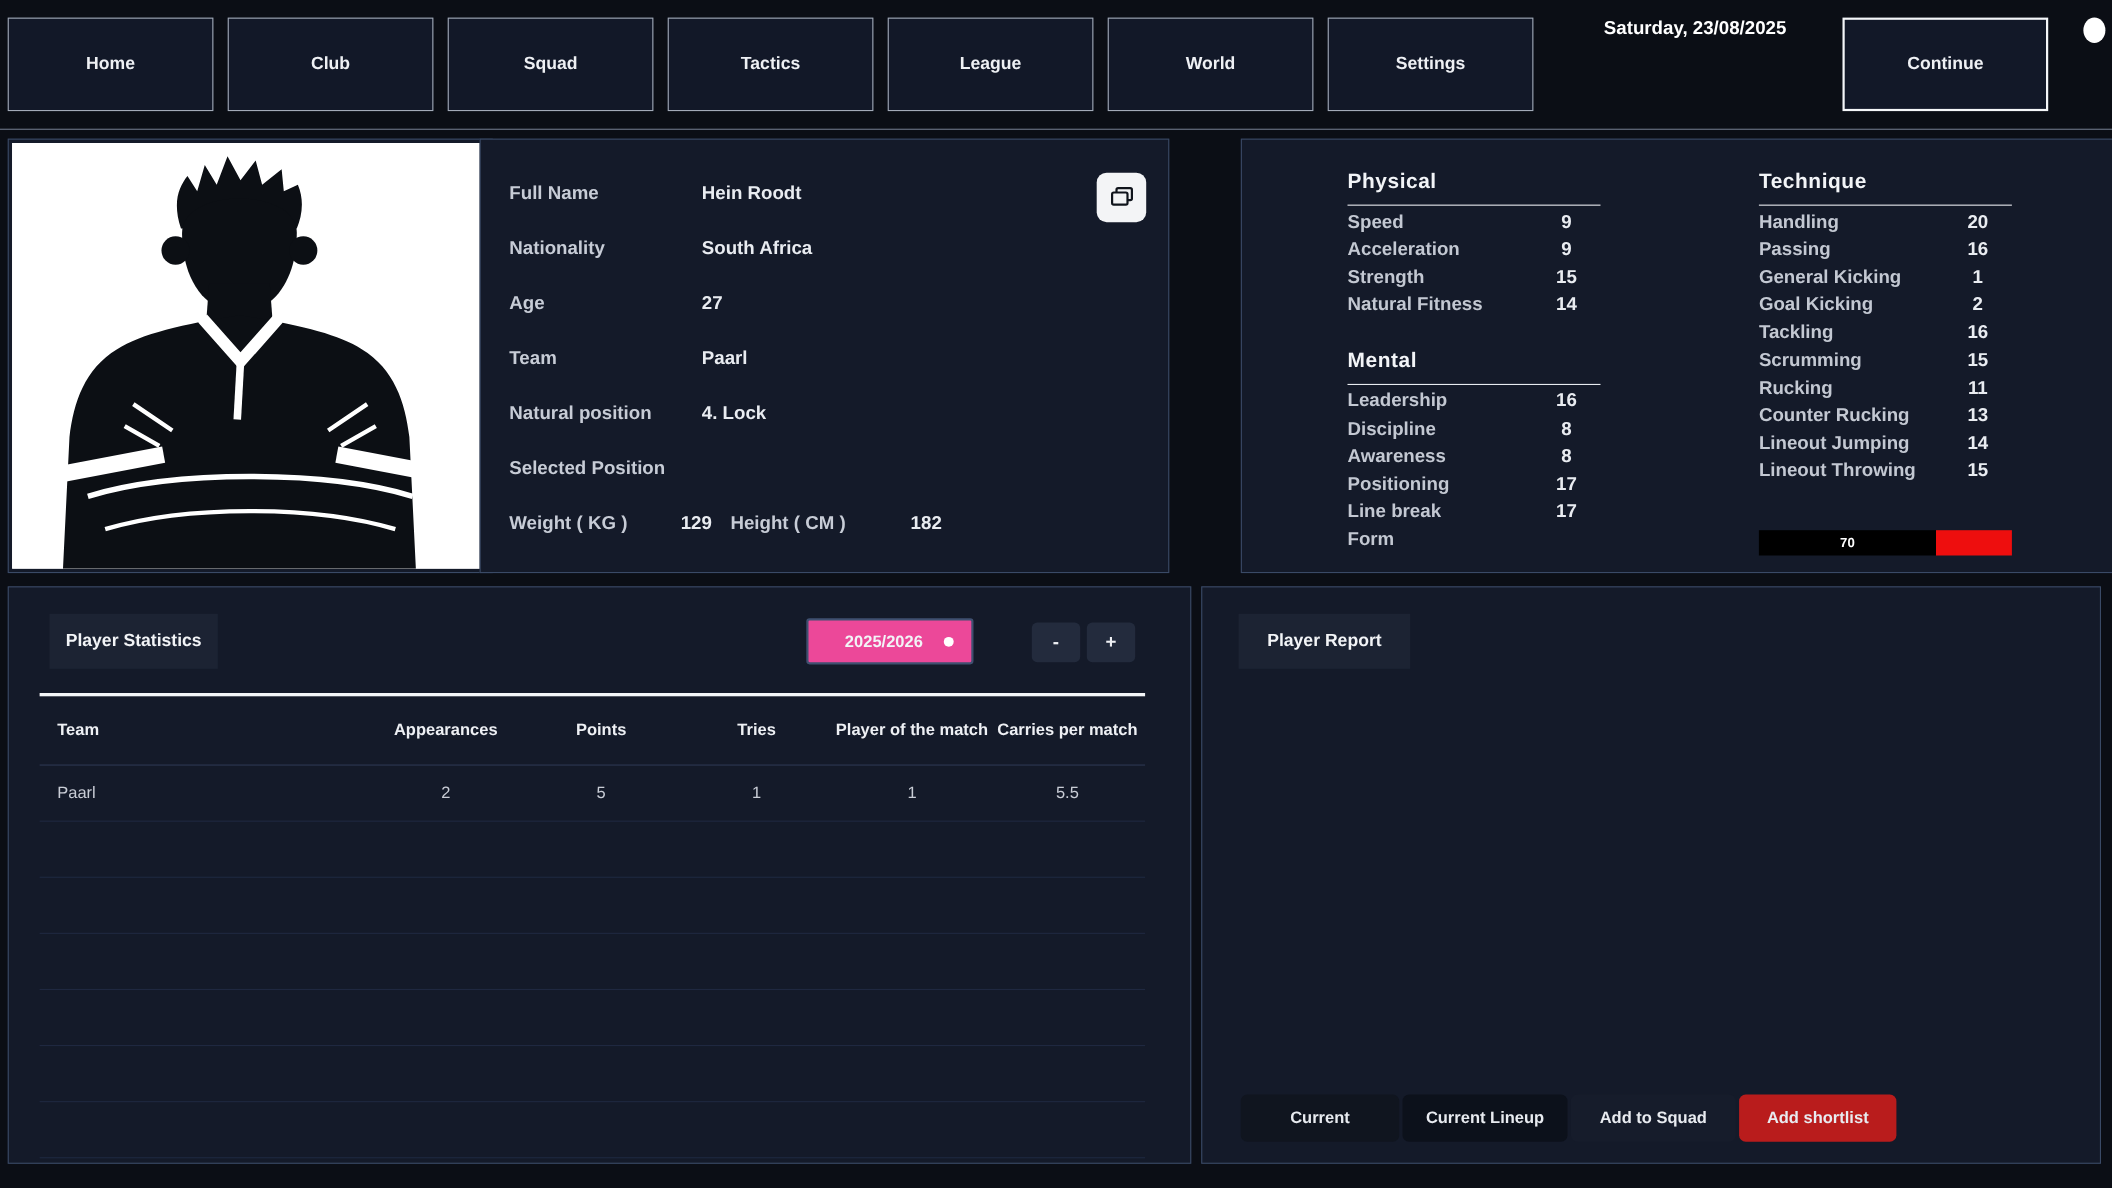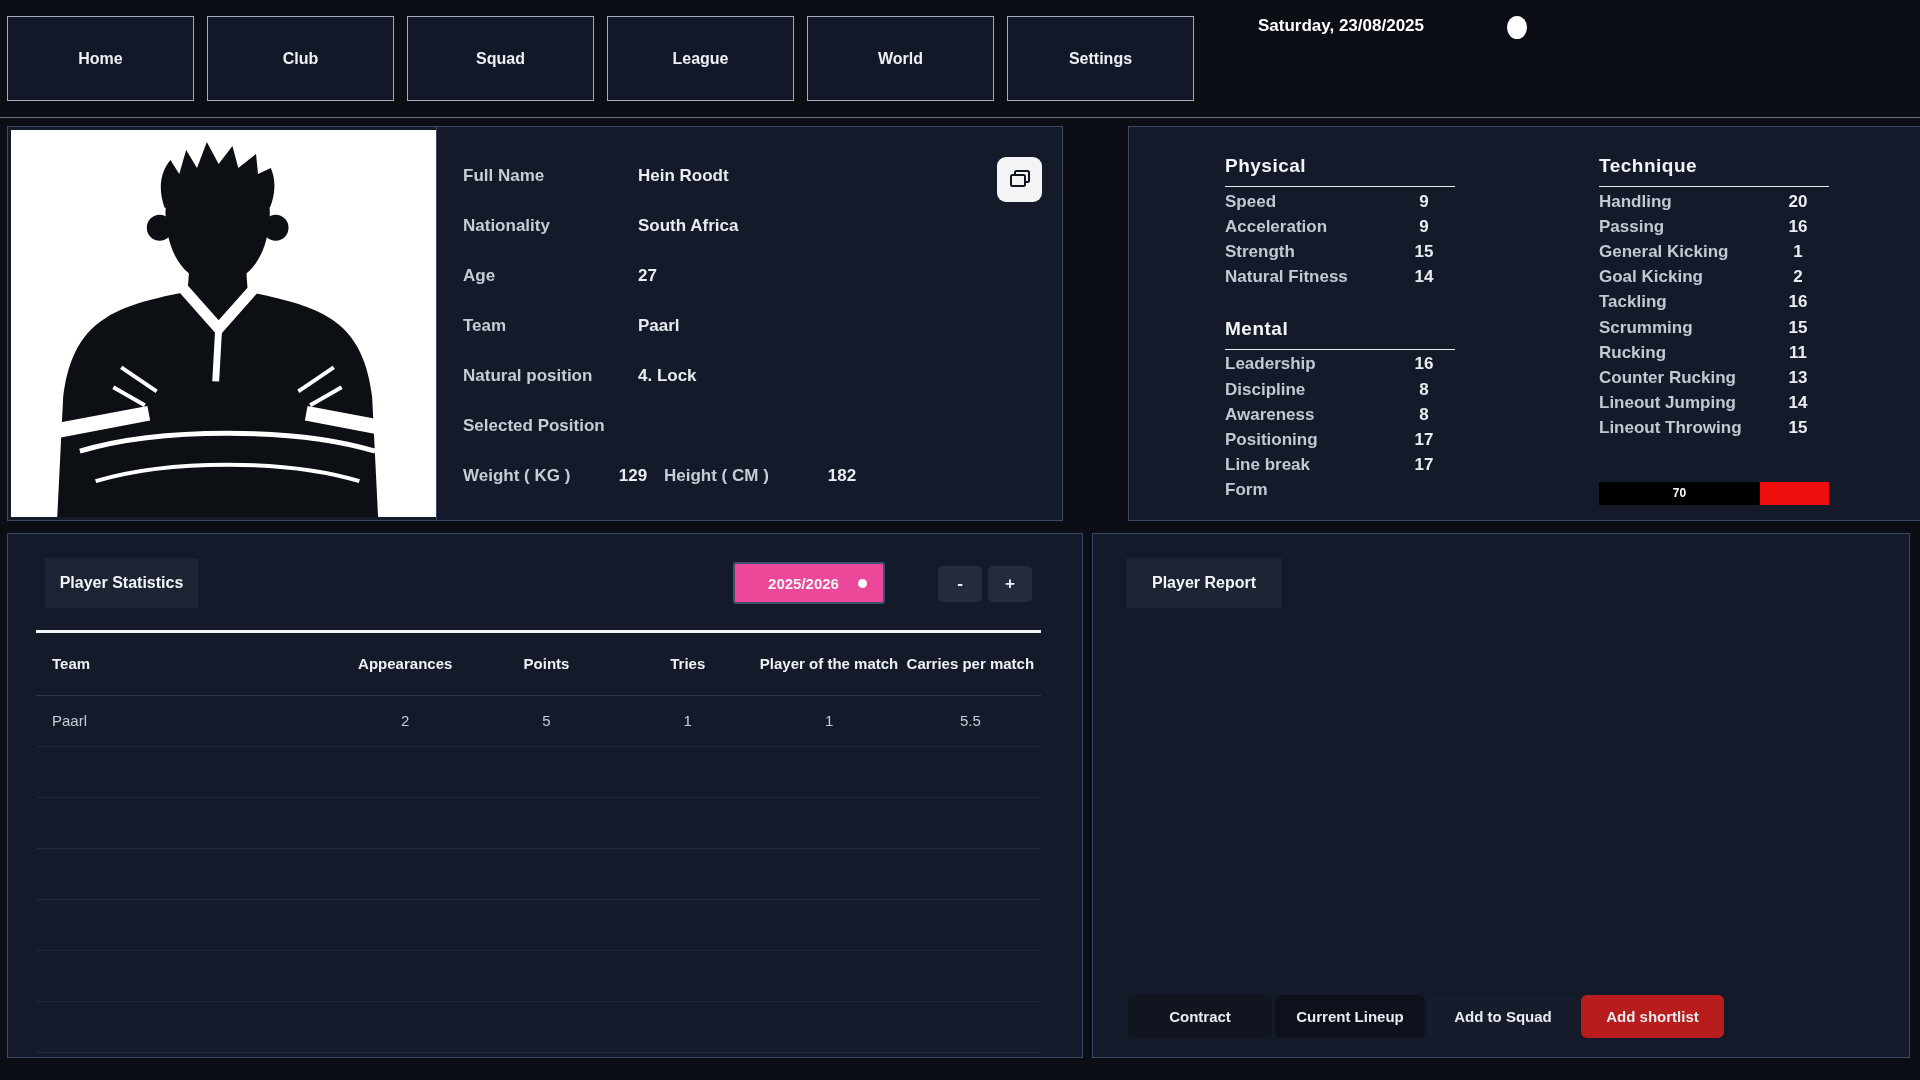--- a/index.html
+++ b/index.html
@@ -91,24 +91,26 @@
   .act-2 { width:150px; background:#161c2b; }
   .act-3 { width:143px; background:#b91c1c; }
 </style>
 </head>
 <body>
 
 <div class="nav">
   <div class="nav-btn">Home</div>
   <div class="nav-btn">Club</div>
   <div class="nav-btn">Squad</div>
+  <div class="nav-btn">Tactics</div>
   <div class="nav-btn">League</div>
   <div class="nav-btn">World</div>
   <div class="nav-btn">Settings</div>
   <div class="nav-date">Saturday, 23/08/2025</div>
+  <div class="nav-btn nav-continue">Continue</div>
   <div class="nav-circle"></div>
 </div>
 <div class="nav-divider"></div>
 
 <div class="panel photo-box">
   <div class="photo-inner">
     <svg viewBox="0 0 440 388" preserveAspectRatio="none">
       <rect width="440" height="388" fill="#ffffff"></rect>
       <g fill="#0c0f14">
         <path d="M156 78 C148 54 154 40 162 30 L171 44 L178 20 L189 38 L199 12 L211 34 L225 16 L231 38 L249 24 L251 44 L264 38 C270 52 268 66 263 78 Z"></path>
@@ -302,18 +304,18 @@
         <div class="t-row"></div>
         <div class="t-row"></div>
         <div class="t-row"></div>
       </div>
   </div>
 </div>
 
 <div class="panel report-panel">
   <div class="chip report-title">Player Report</div>
   <div class="actions">
-    <div class="act-btn act-0">Contract</div>
+    <div class="act-btn act-0">Current</div>
     <div class="act-btn act-1">Current Lineup</div>
     <div class="act-btn act-2">Add to Squad</div>
     <div class="act-btn act-3">Add shortlist</div>
   </div>
 </div>
 
 </body></html>

